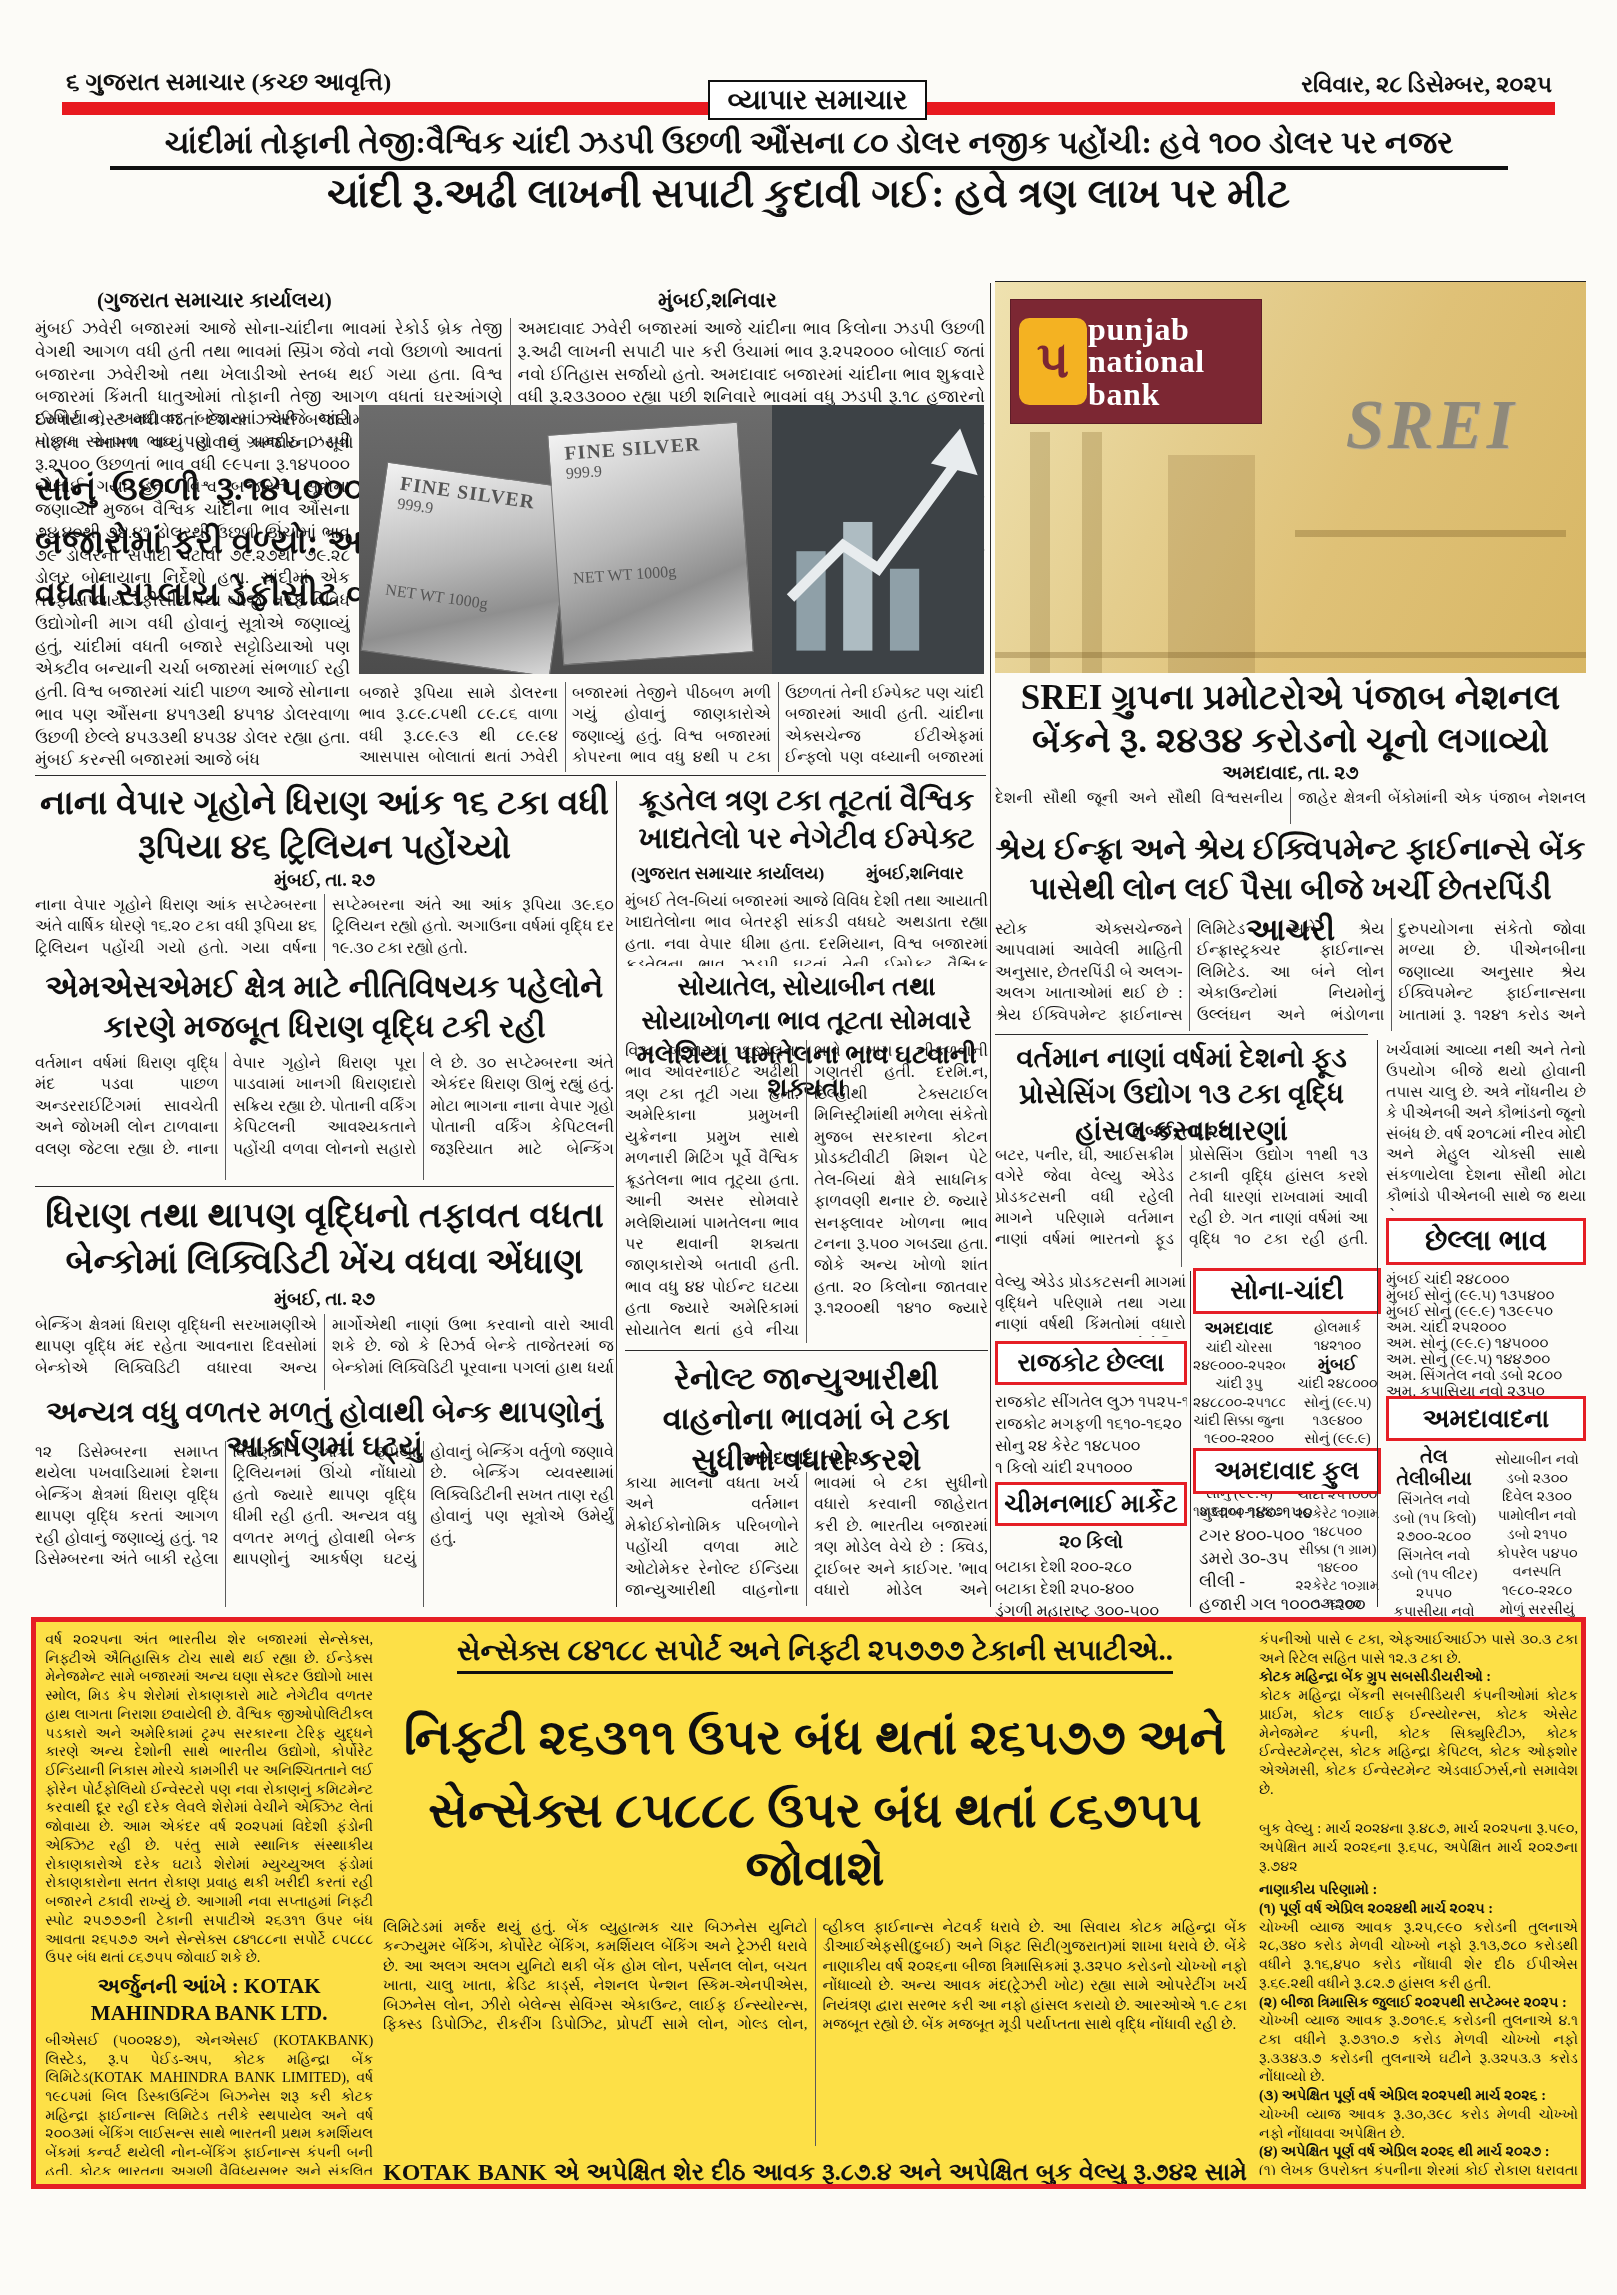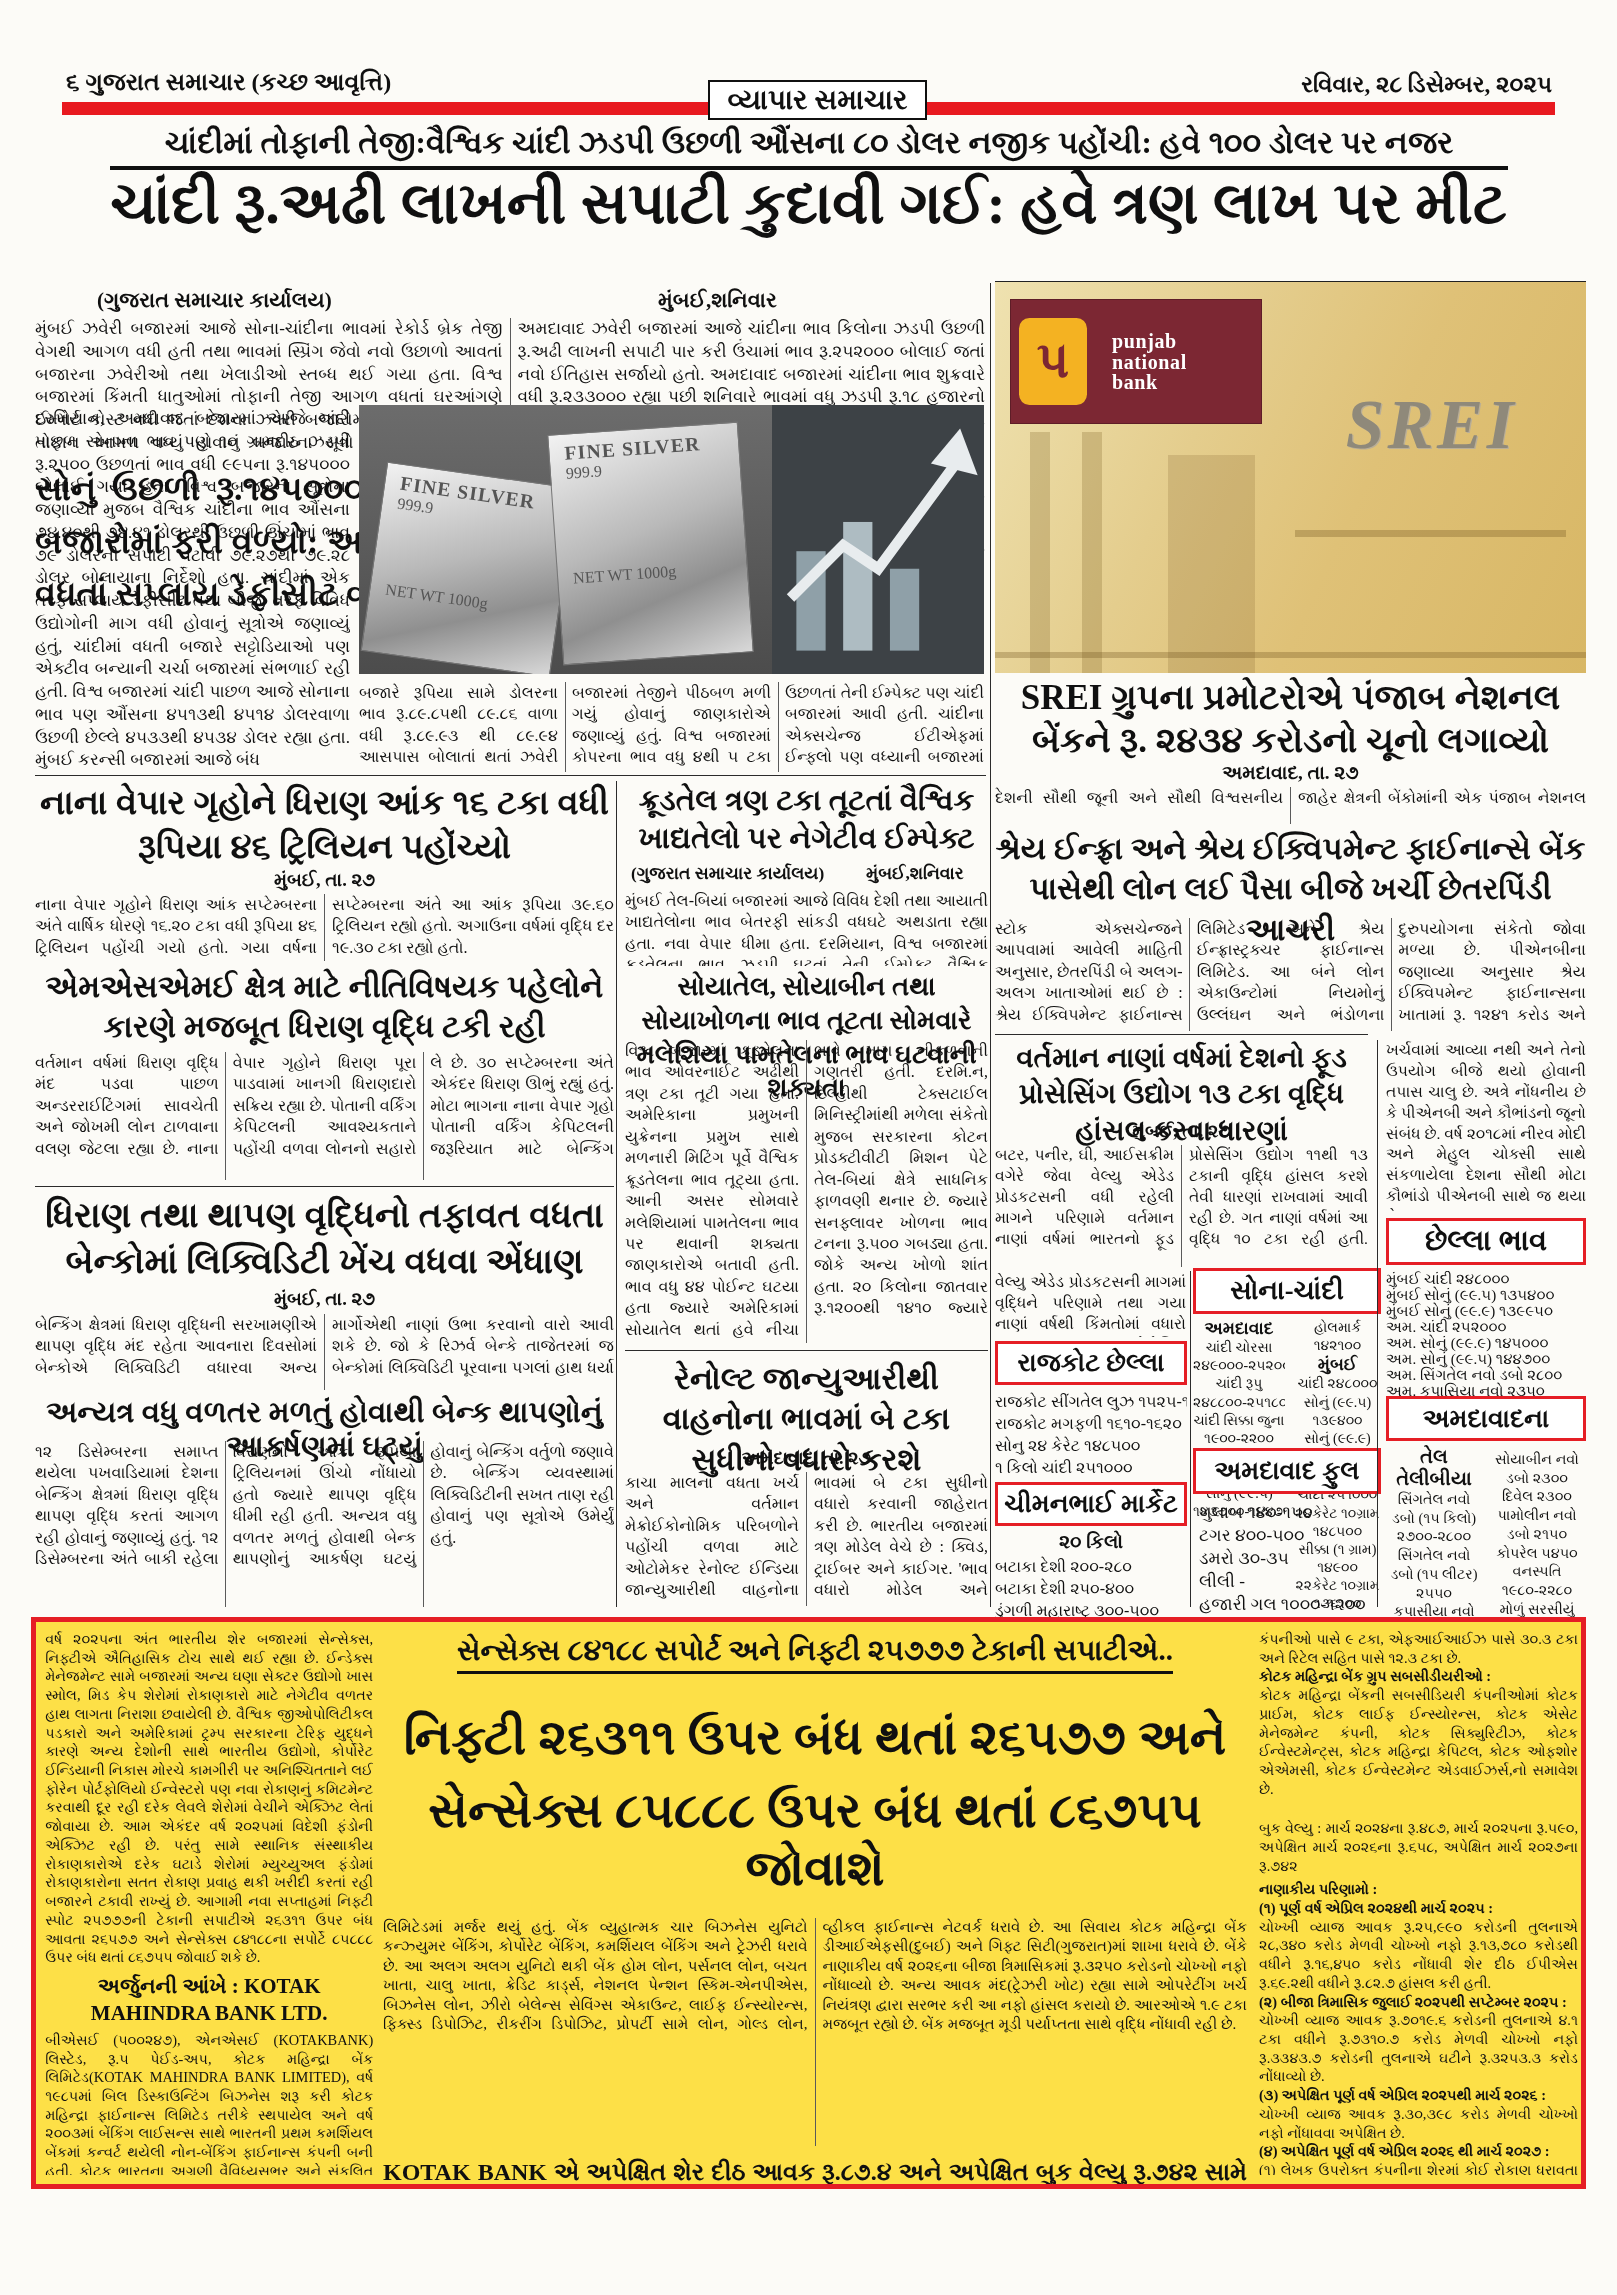--- a/index.html
+++ b/index.html
@@ -22,41 +22,41 @@
   .hline { height:0; border-top:1.7px solid #2b2b2b; }
   .plist { font-size:17.3px; line-height:1.38; overflow:hidden; }
   .plist div { white-space:nowrap; }
   .mini { font-size:14px; line-height:1.3; overflow:hidden;text-align:center; }
   
   .photo { background: linear-gradient(115deg,#efe2b0 0%,#e4cd8d 35%,#dfc177 60%,#d8b765 100%); overflow:hidden; border-top:1.7px solid #222; }
   .bldg-stripe { position:absolute; background:rgba(120,90,30,.25); }
   .pnb { position:absolute; left:15px; top:17.3px; width:252px; height:125px; background:#7c2733; border:1.2px solid #5e1d27; display:flex; align-items:center; padding:8px; }
   .pnb-glyph { width:68px; height:87px; background:#f4b222; border-radius:10.4px; position:relative; flex:0 0 auto; }
   .pnb-glyph span { position:absolute; left:50%; top:50%; transform:translate(-50%,-52%); color:#7c2733; font-size:50px; font-weight:bold; }
-  .pnb-text { color:#fff; font-size:20px; line-height:1.02; font-weight:bold; padding-left:25px; letter-spacing:0.6px; }
+  .pnb-text { color:#fff; font-size:32px; line-height:1.02; font-weight:bold; padding-left:1px; letter-spacing:0.6px; }
   .srei-sign { position:absolute; right:69px; top:104px; color:#8f897a; font-size:69px; font-weight:bold; letter-spacing:3.5px; text-shadow:1.2px 1.2px 0 #b9ae97; font-style:italic; }
   
   .silver { background:linear-gradient(180deg,#6c6c6c,#4c4c4c); overflow:hidden; }
   .bar { position:absolute; background:linear-gradient(160deg,#f2f2f2,#b9b9b9 45%,#8f8f8f 70%,#d9d9d9); border:1.2px solid #777; color:#555; }
   .bar .t1 { font-size:19.6px; font-weight:bold; letter-spacing:1.2px; padding:8px 0 0 15px; }
   .bar .t2 { font-size:16px; padding-left:15px; }
   .chartpane { position:absolute; right:0; top:0; width:34%; height:100%; background:#3d4246; }
 </style>
 </head>
 <body>
 
 <div class="page">
 
   <div class="abs b" style="left:66px; top:69px; font-size:24px;">૬ ગુજરાત સમાચાર (કચ્છ આવૃત્તિ)</div>
   <div class="abs b" style="right:65px; top:72px; font-size:23px;">રવિવાર, ૨૮ ડિસેમ્બર, ૨૦૨૫</div>
   <div class="abs" style="left:62px; top:102px; width:1493px; height:12.7px; background:#e8191f;"></div>
   <div class="abs b ctr" style="left:708px; top:80px; width:219px; height:40px; background:#fff; border:2.3px solid #101010; font-size:28px; line-height:36px; z-index:2;">વ્યાપાર સમાચાર</div>
 
   <div class="abs b ctr" style="left:110px; top:125px; width:1398px; font-size:31px; padding-bottom:4.6px; border-bottom:4px solid #101010;">ચાંદીમાં તોફાની તેજી:વૈશ્વિક ચાંદી ઝડપી ઉછળી ઔંસના ૮૦ ડોલર નજીક પહોંચી: હવે ૧૦૦ ડોલર પર નજર</div>
-  <div class="abs b ctr" style="left:23px; top:170px; width:1571px; font-size:58px; white-space:nowrap; overflow:hidden;">ચાંદી રૂ.અઢી લાખની સપાટી કુદાવી ગઈ: હવે ત્રણ લાખ પર મીટ</div>
+  <div class="abs b ctr" style="left:23px; top:170px; width:1571px; font-size:40px; white-space:nowrap; overflow:hidden;">ચાંદી રૂ.અઢી લાખની સપાટી કુદાવી ગઈ: હવે ત્રણ લાખ પર મીટ</div>
 
   <div class="abs b" style="left:97px; top:288px; font-size:21px;">(ગુજરાત સમાચાર કાર્યાલય)</div>
   <div class="abs b" style="left:658px; top:288px; font-size:21px;">મુંબઈ,શનિવાર</div>
   <div class="abs body c2" style="left:35px; top:318px; width:950px; height:140px; font-size:17px;">મુંબઈ ઝવેરી બજારમાં આજે સોના-ચાંદીના ભાવમાં રેકોર્ડ બ્રેક તેજી વેગથી આગળ વધી હતી તથા ભાવમાં સ્પ્રિંગ જેવો નવો ઉછાળો આવતાં બજારના ઝવેરીઓ તથા ખેલાડીઓ સ્તબ્ધ થઈ ગયા હતા. વિશ્વ બજારમાં કિંમતી ધાતુઓમાં તોફાની તેજી આગળ વધતાં ઘરઆંગણે ઈમ્પોર્ટ કોસ્ટ વધી જતાં દેશના ઝવેરી બજારોમાં આજે પણ તેજીનું તોફાન આગળ વધ્યું હોવાનું બજારના સૂત્રો જણાવી રહ્યા હતા. અમદાવાદ ઝવેરી બજારમાં આજે ચાંદીના ભાવ કિલોના ઝડપી ઉછળી રૂ.અઢી લાખની સપાટી પાર કરી ઉંચામાં ભાવ રૂ.૨૫૨૦૦૦ બોલાઈ જતાં નવો ઈતિહાસ સર્જાયો હતો. અમદાવાદ બજારમાં ચાંદીના ભાવ શુક્રવારે વધી રૂ.૨૩૩૦૦૦ રહ્યા પછી શનિવારે ભાવમાં વધુ ઝડપી રૂ.૧૮ હજારનો તોતીંગ ઉછાળો આવતાં ભાવ વધી રૂ.અઢી લાખની ઉપર ઝડપથી જતા રહ્યા હતા.</div>
   <div class="abs b jst" style="left:35px; top:463px; width:950px; font-size:34px; line-height:1.55;">સોનું ઉછળી રૂ.૧૪૫૦૦૦ની ટોચે: વૈશ્વિક તેજીનો રેલો ભારતના ઝવેરી બજારોમાં ફરી વળ્યો: આ વર્ષે ચાંદીમાં ૧૭૦ ટકાની વૃદ્ધિ: ઔદ્યોગિક માગ વધતાં સપ્લાય ડેફીસીટ વધી</div>
 
   <div class="abs photo" style="left:995px; top:281px; width:591px; height:392px;">
     <div class="bldg-stripe" style="left:35px; top:150px; width:19.6px; height:243px;"></div>
     <div class="bldg-stripe" style="left:87px; top:150px; width:19.6px; height:243px;"></div>
     <div class="bldg-stripe" style="left:173px; top:173px; width:87px; height:219px; background:rgba(110,80,25,.18);"></div>

